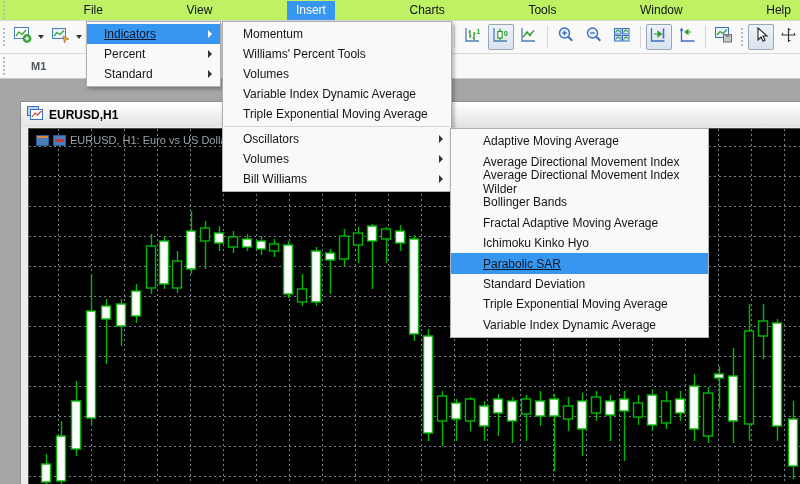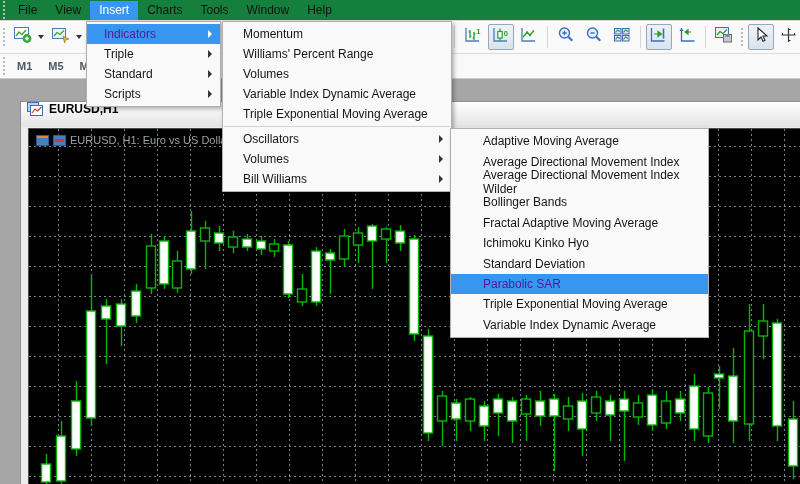--- a/index.html
+++ b/index.html
@@ -1,62 +1,62 @@
 <!DOCTYPE html>
 <html><head>
 <meta charset="utf-8">
 <style>
   html,body{margin:0;padding:0;}
   body{width:800px;height:484px;position:relative;overflow:hidden;
        font-family:"Liberation Sans",sans-serif;background:#a6a6a6;-webkit-font-smoothing:antialiased;}
 
   
-  .menubar{position:absolute;top:0;left:0;right:0;height:20px;background:#15803d;
-           border-bottom:1px solid #d9d9d9;display:flex;align-items:center;font-size:12px;color:#111;z-index:10;}
+  .menubar{position:absolute;top:0;left:0;right:0;height:20px;background:#bef264;
+           border-bottom:1px solid #d9d9d9;display:flex;align-items:center;font-size:12px;color:#111;z-index:10;justify-content:space-between;}
   .mb-item{padding:0 9px;height:19px;line-height:19px;cursor:default;}
   .mb-item.active{background:#3797f0;color:#fff;}
 
   
   .toolbar{position:absolute;left:0;right:0;background:#f9f9f9;display:flex;align-items:center;z-index:5;}
   #tb1{top:21px;height:32px;border-bottom:1px solid #dcdcdc;}
   #tb2{top:54px;height:24px;border-bottom:1px solid #c9c9c9;}
   .handle{width:4px;height:20px;margin:0 3px 0 2px;
           background-image:radial-gradient(circle,#b6bbc1 1px,transparent 1.1px);background-size:4px 4px;}
   .tbtn{width:24px;height:24px;display:flex;align-items:center;justify-content:center;
         border:1px solid transparent;border-radius:2px;margin:0 1px;flex:none;}
   .tbtn.pressed{border-color:#97a7b7;background:linear-gradient(#edf2f7,#d9e3ed);}
   .caret{width:0;height:0;border-top:4px solid #333;border-left:3.5px solid transparent;
          border-right:3.5px solid transparent;margin:0 3px 0 1px;}
   .vsep{width:1px;height:22px;background:#d5d5d5;margin:0 4px;flex:none;}
-  .tf-btn{font-size:11px;font-weight:bold;color:#4e585e;padding:3px 7px;margin:0 1px;}
+  .tf-btn{font-size:11px;font-weight:bold;color:#4e585e;padding:3px 7px;margin:0 15px;}
   .right-icons{position:absolute;left:450px;top:3px;display:flex;align-items:center;}
 
   
   .mdi{position:absolute;top:79px;left:0;right:0;bottom:0;background:#a6a6a6;z-index:1;}
   .chart-window{position:absolute;left:20px;top:101px;width:780px;height:383px;background:#ececec;
                 border-top:1px solid #8f8f8f;border-left:1px solid #8f8f8f;z-index:2;}
-  .cw-title{height:25px;display:flex;align-items:flex-start;gap:6px;padding-left:6px;
+  .cw-title{height:25px;display:flex;align-items:center;gap:6px;padding-left:6px;
             background:linear-gradient(#ffffff,#e3e3e3);font-size:12px;font-weight:bold;color:#000;}
   .cw-body{position:absolute;left:7px;top:26px;right:0;bottom:0;background:#000;
            border-top:1px solid #4c4c4c;border-left:1px solid #4c4c4c;overflow:hidden;}
   .chart-label{position:absolute;left:7px;top:5px;display:flex;gap:4px;align-items:center;
                font-size:11px;color:#9aa2a8;z-index:3;}
   .mini-ic{width:13px;height:11px;flex:none;border-radius:1px;}
   .mini-table{background:linear-gradient(#e8833a 0 3px,#4a7ebb 3px 100%);box-shadow:inset 0 0 0 1px #2c5a94;}
   .mini-chart{background:#4a7ebb;box-shadow:inset 0 0 0 1px #2c5a94;position:relative;}
   .mini-chart:after{content:"";position:absolute;left:2px;right:2px;top:4px;height:3px;background:#c43b3b;}
   svg.chart{position:absolute;left:0;top:0;}
 
   
   .menu{position:absolute;background:#f9f9f9;border:1px solid #b0b0b4;box-shadow:2px 2px 4px rgba(0,0,0,.3);
         padding:2px 0;font-size:12px;color:#151515;z-index:50;}
   .mi{height:20px;display:flex;align-items:center;padding-left:17px;position:relative;cursor:default;}
   .mi .arr{position:absolute;right:8px;top:6px;width:0;height:0;border-left:4px solid #333;
            border-top:4px solid transparent;border-bottom:4px solid transparent;}
-  .mi.hl{background:#3797f0;color:#4c1d95;}
+  .mi.hl{background:#3797f0;color:#0f172a;text-decoration:underline;}
   .mi.hl .arr{border-left-color:#fff;}
   .msep{height:1px;background:#d4d4d4;margin:2px 1px;}
   #menu-insert{left:86px;top:21px;width:133px;}
   #menu-indicators{left:222px;top:21px;width:228px;}
   #menu-indicators .mi{padding-left:20px;}
   #menu-trend{left:450px;top:128px;width:257px;}
   #menu-trend .mi{height:20.4px;padding-left:32px;}
 </style>
 </head>
 <body>
@@ -404,39 +404,35 @@
       </svg>
   </div>
 </div>
 
 <div class="menu" id="menu-insert">
   <div class="mi hl">
     <span>Indicators</span>
     <span class="arr"></span>
   </div>
   <div class="mi">
-    <span>Triple</span>
+    <span>Percent</span>
     <span class="arr"></span>
   </div>
   <div class="mi">
     <span>Standard</span>
     <span class="arr"></span>
   </div>
-  <div class="mi">
-    <span>Scripts</span>
-    <span class="arr"></span>
-  </div>
 </div>
 
 <div class="menu" id="menu-indicators">
   <div class="mi">
     <span>Momentum</span>
   </div>
   <div class="mi">
-    <span>Williams' Percent Range</span>
+    <span>Williams' Percent Tools</span>
   </div>
   <div class="mi">
     <span>Volumes</span>
   </div>
   <div class="mi">
     <span>Variable Index Dynamic Average</span>
   </div>
   <div class="mi">
     <span>Triple Exponential Moving Average</span>
   </div>
@@ -466,26 +462,26 @@
     <span>Average Directional Movement Index Wilder</span>
     </div>
   <div class="mi">
     <span>Bollinger Bands</span>
     </div>
   <div class="mi">
     <span>Fractal Adaptive Moving Average</span>
     </div>
   <div class="mi">
     <span>Ichimoku Kinko Hyo</span>
-    </div>
-  <div class="mi">
-    <span>Standard Deviation</span>
     </div>
   <div class="mi hl">
     <span>Parabolic SAR</span>
     </div>
   <div class="mi">
+    <span>Standard Deviation</span>
+    </div>
+  <div class="mi">
     <span>Triple Exponential Moving Average</span>
     </div>
   <div class="mi">
     <span>Variable Index Dynamic Average</span>
     </div>
 </div>
 
 </body></html>

